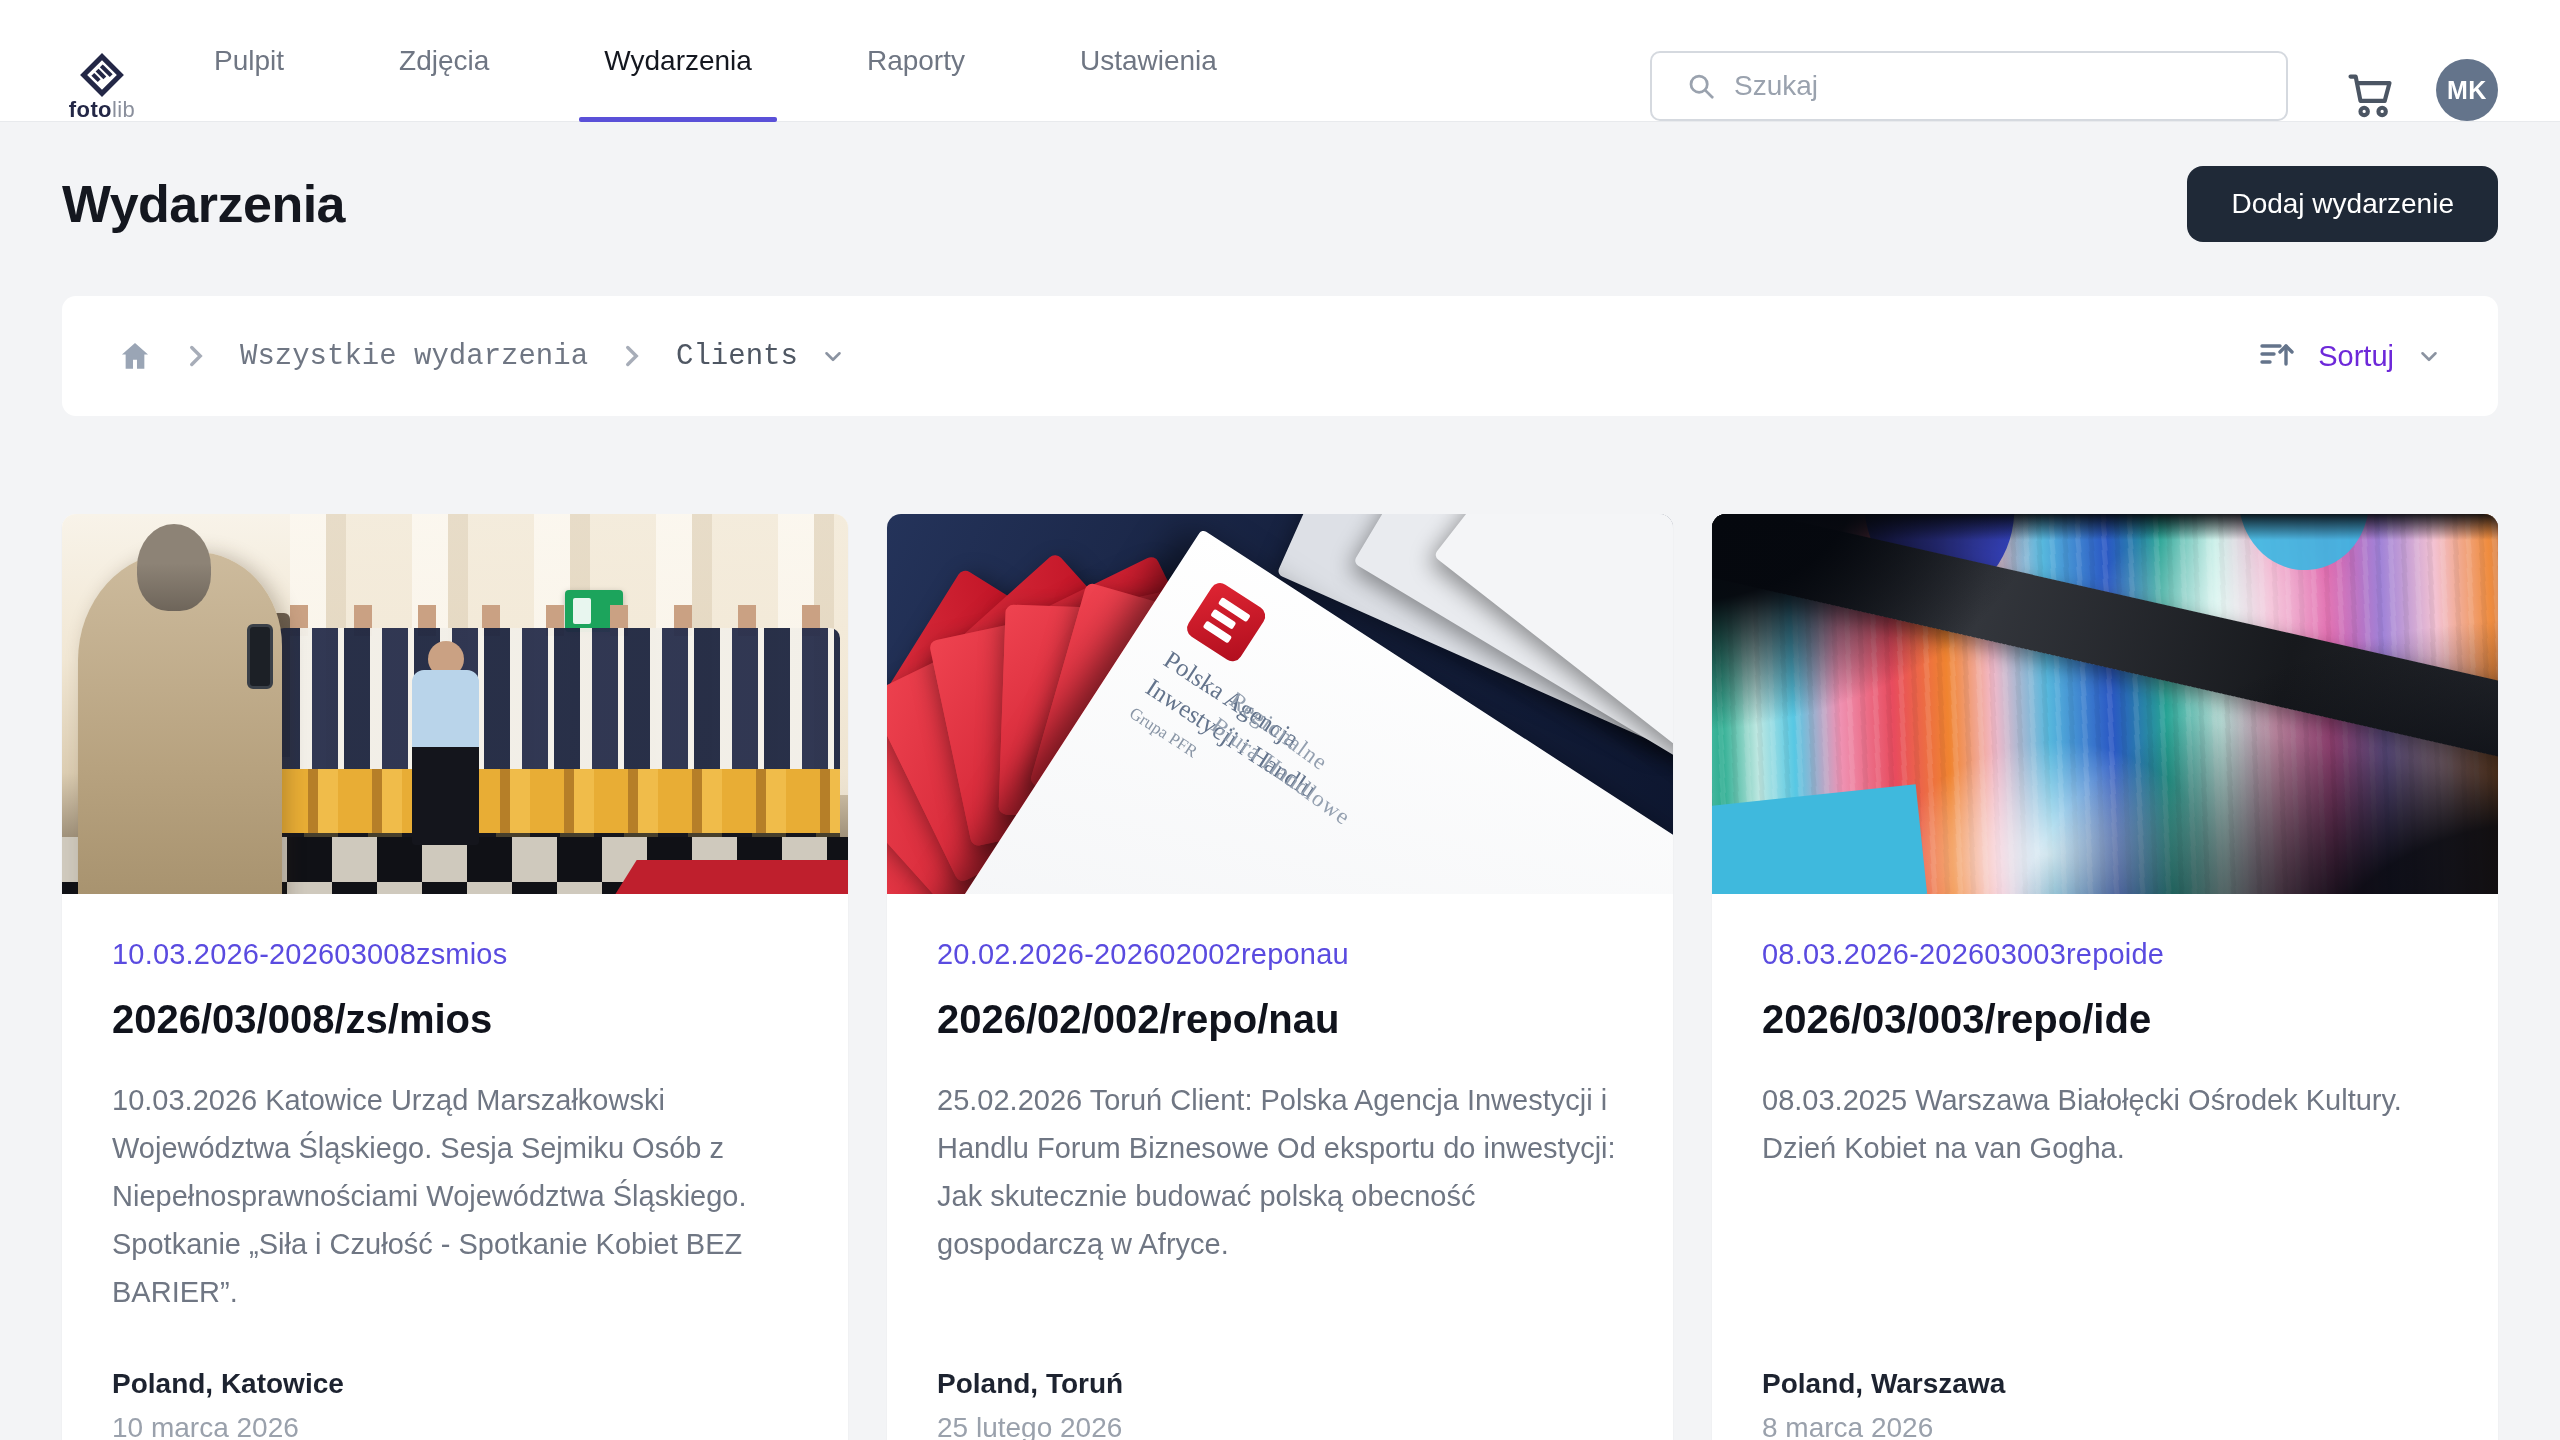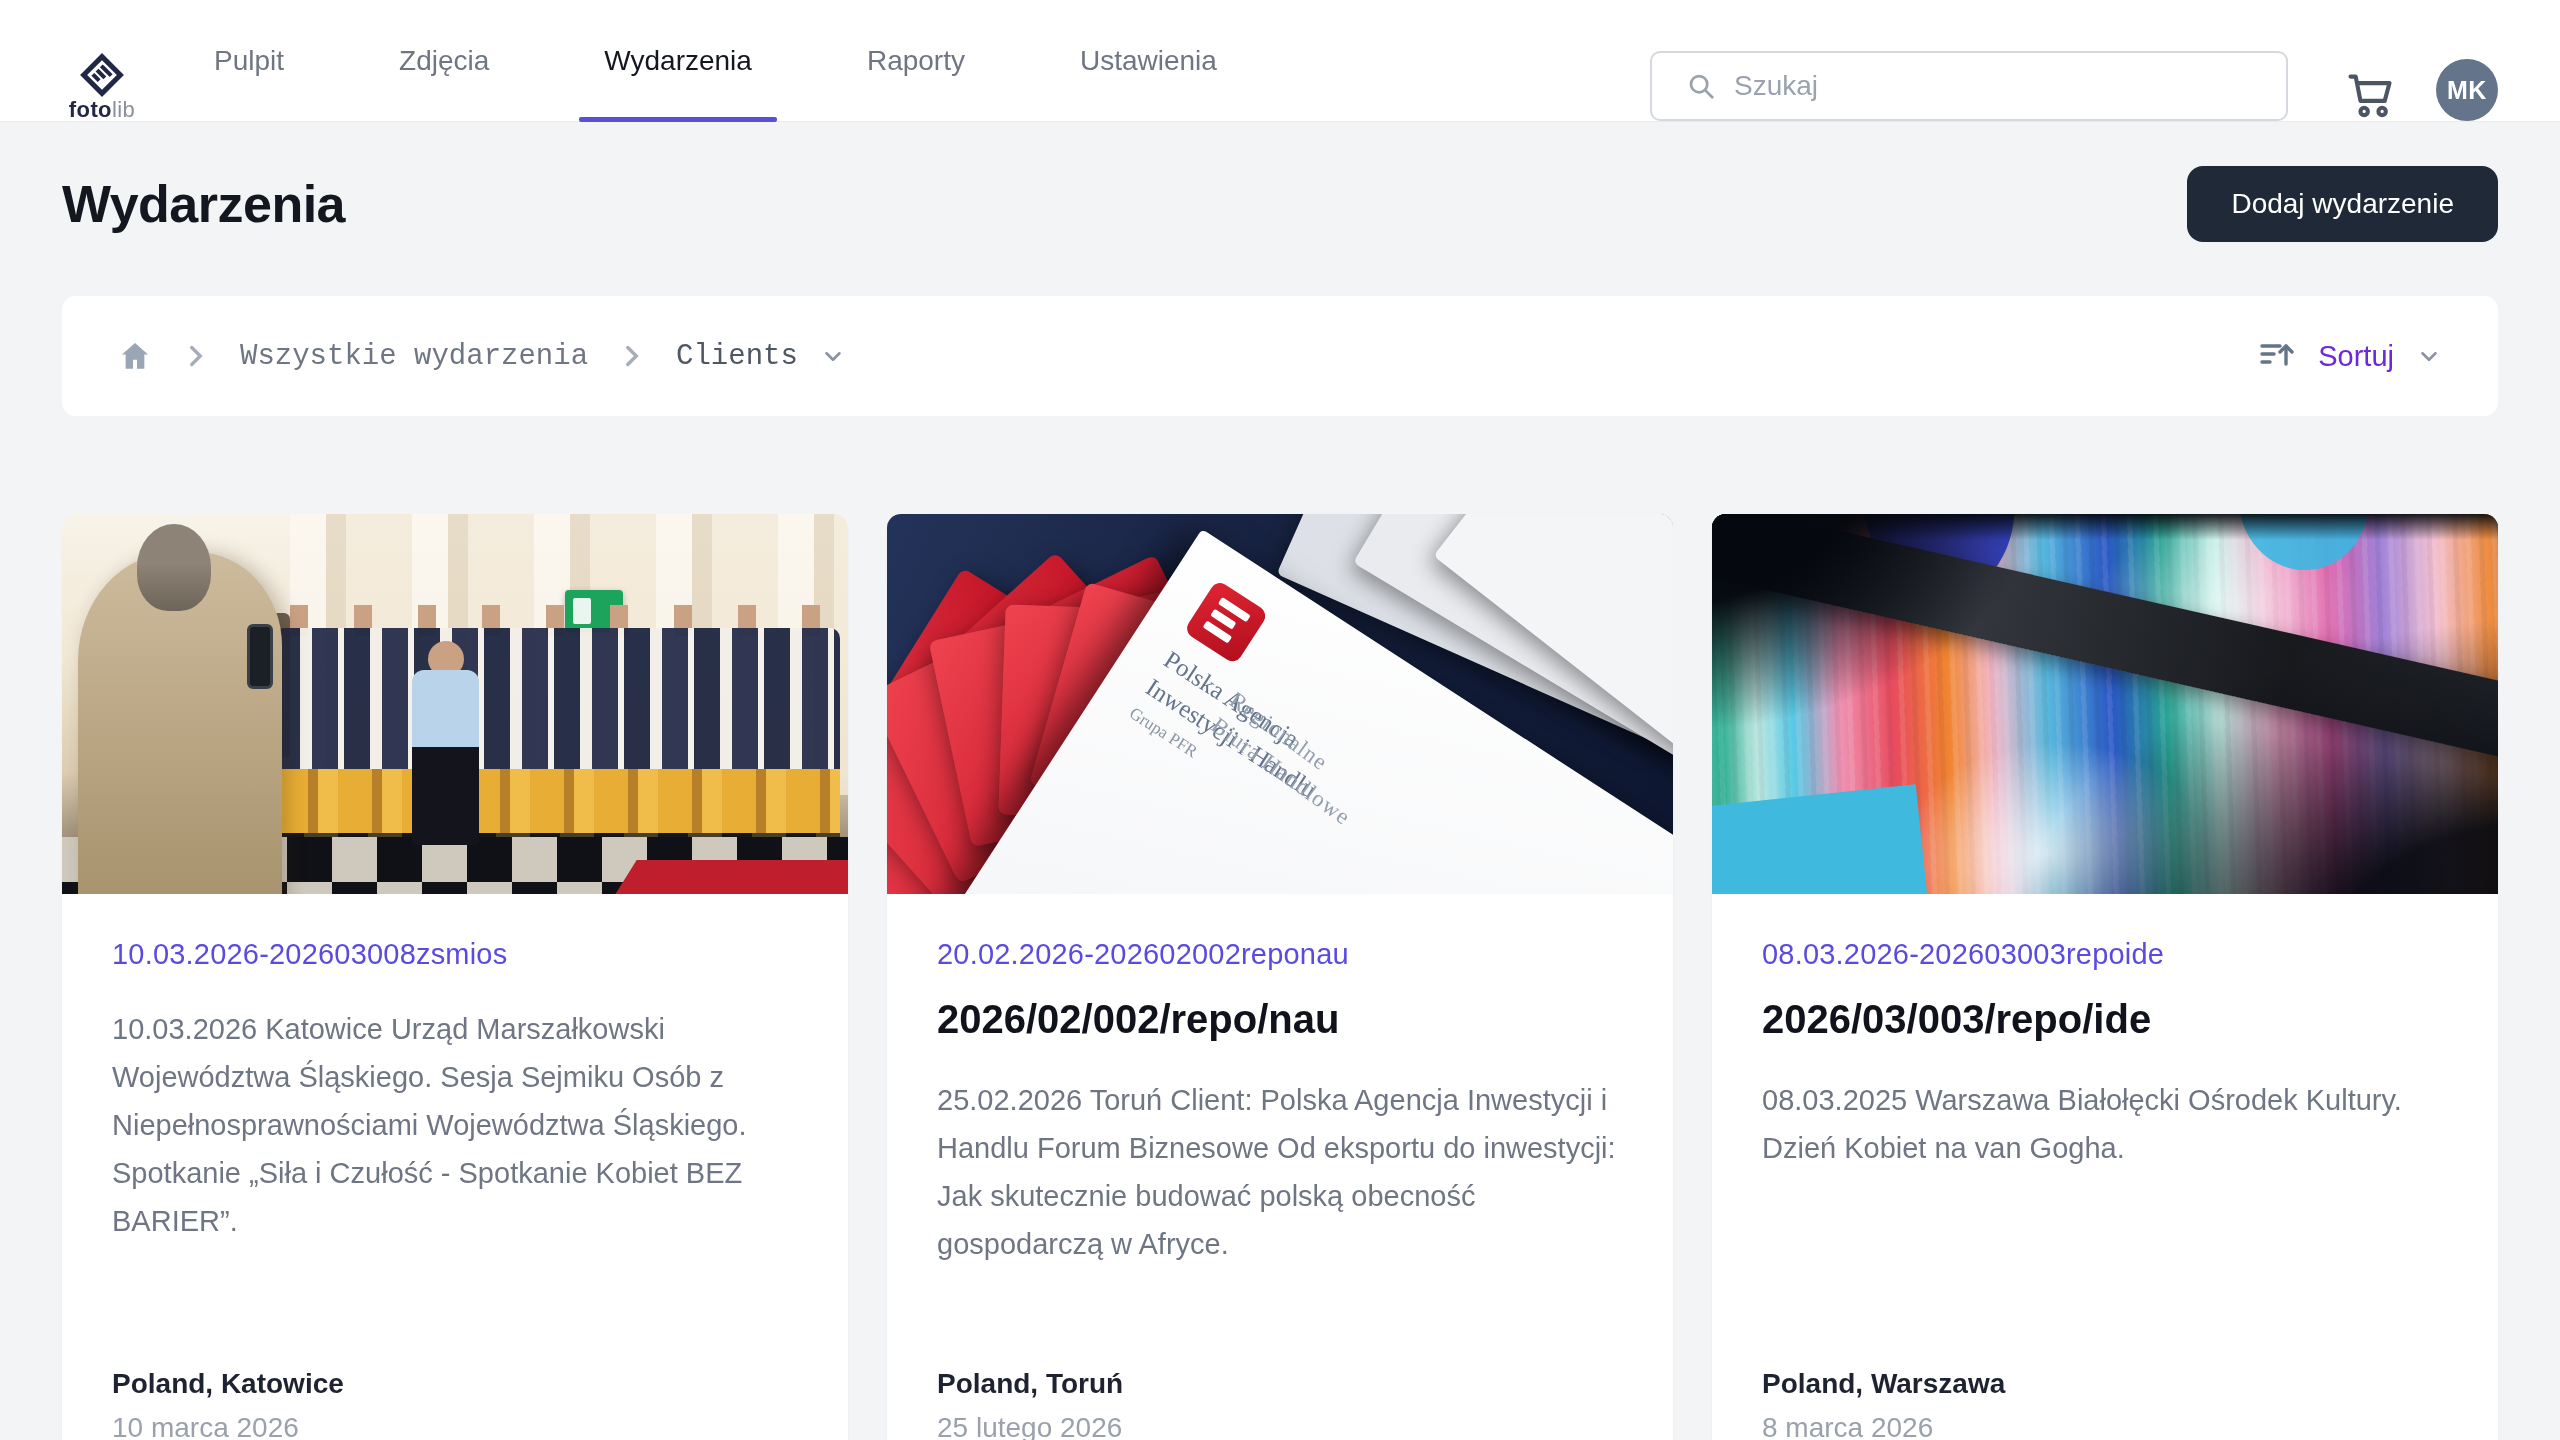--- a/index.html
+++ b/index.html
@@ -278,20 +278,21 @@
         <div class="p1-floor"></div>
         <div class="p1-carpet"></div>
         <div class="p1-woman-head"></div>
         <div class="p1-woman"></div>
         <div class="p1-man"></div>
         <div class="p1-man-head"></div>
         <div class="p1-phone"></div>
       </div>
       <div class="card-body">
         <a class="card-link">10.03.2026-202603008zsmios</a>
+        <h2 class="card-title">2026/03/008/zs/mios</h2>
         <p class="card-desc">10.03.2026 Katowice Urząd Marszałkowski Województwa Śląskiego. Sesja Sejmiku Osób z Niepełnosprawnościami Województwa Śląskiego. Spotkanie „Siła i Czułość - Spotkanie Kobiet BEZ BARIER”.</p>
         <div class="card-loc">Poland, Katowice</div>
         <div class="card-date">10 marca 2026</div>
       </div>
     </article>
 
     <article class="card">
       <div class="photo">
         <div class="p2-bg"></div>
         <div class="p2-red p2-r1"></div>

